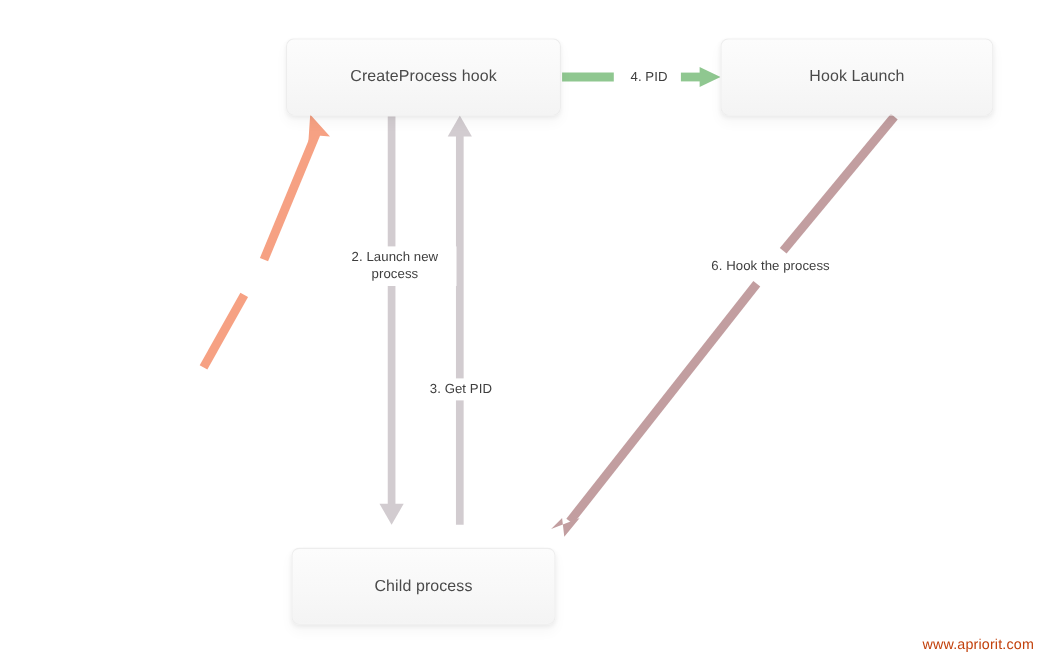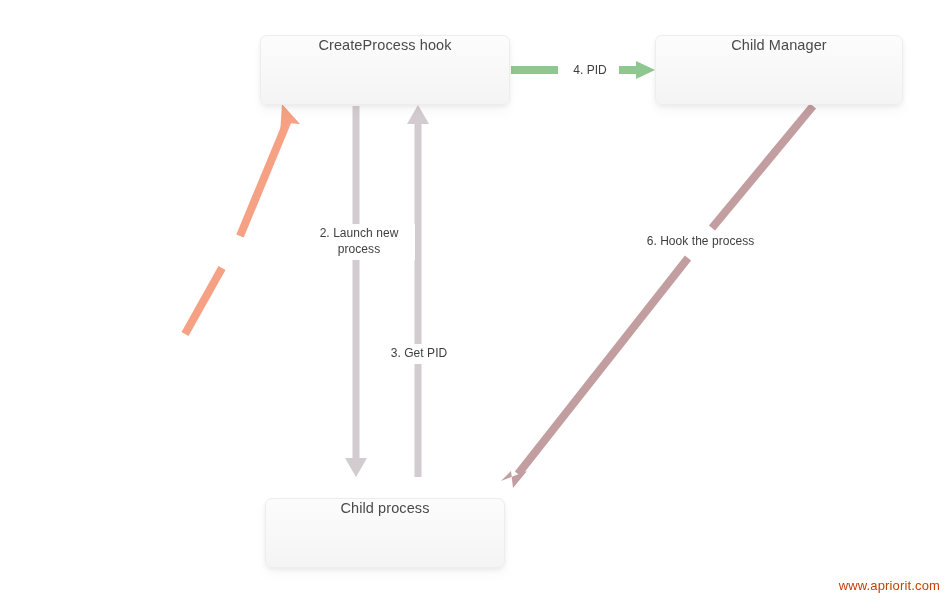--- a/index.html
+++ b/index.html
@@ -37,21 +37,21 @@
   
   .node {
     position: absolute;
     z-index: 2;
     box-sizing: border-box;
     border: 1px solid #ededed;
     border-radius: 7px;
     background: linear-gradient(180deg, #fcfcfc 0%, #f8f8f8 55%, #f4f4f4 100%);
     box-shadow: 0 2px 4px rgba(0,0,0,0.055), 0 6px 12px rgba(0,0,0,0.035);
     display: flex;
-    align-items: flex-start;
+    align-items: center;
     justify-content: center;
     text-align: center;
   }
   .node-label {
     font-size: 14.5px;
     color: #4a4a4a;
     letter-spacing: 0.1px;
     line-height: 1.25;
     font-weight: 400;
   }
@@ -127,21 +127,21 @@
       <line x1="688" y1="258" x2="518" y2="474" stroke="#c29ea0" stroke-width="8" stroke-linecap="butt"></line>
       <path d="M 527 471 L 513 488 L 511 471 L 501 481 Z" fill="#c29ea0"></path>
     </g>
   </svg>
 
   <div class="node" id="node-createprocess">
     <span class="node-label">CreateProcess hook</span>
   </div>
 
   <div class="node" id="node-hookmanager">
-    <span class="node-label">Child Manager</span>
+    <span class="node-label">Hook Launch</span>
   </div>
 
 
   <div class="node" id="node-childprocess">
     <span class="node-label">Child process</span>
   </div>
 
 
   <div class="edge-label" id="label-2">2. Launch new
 process</div>

